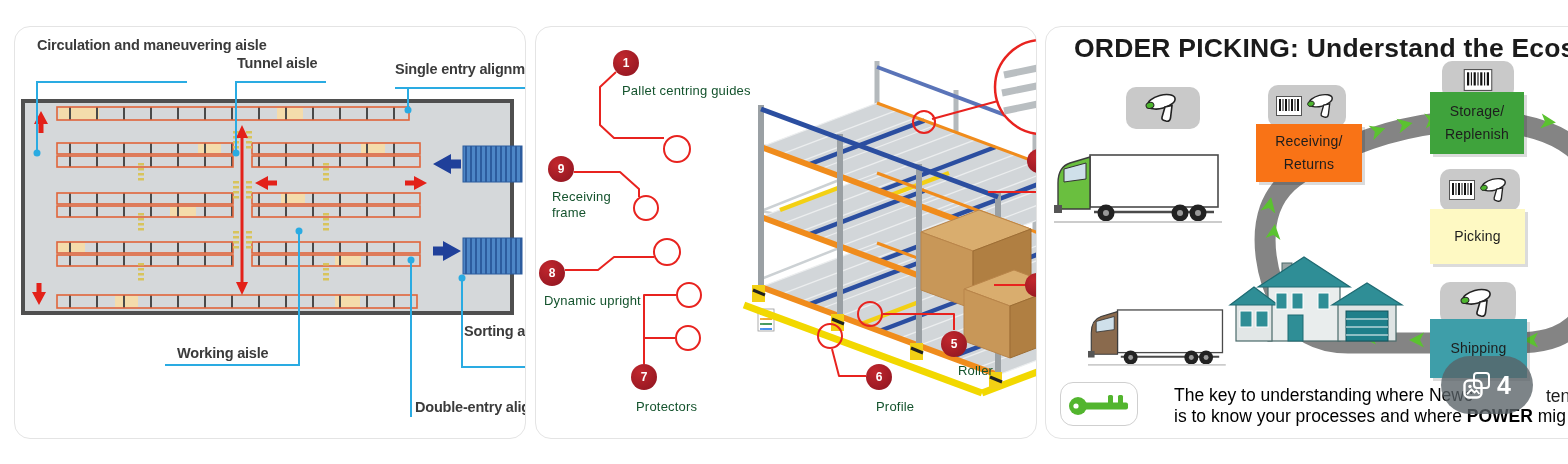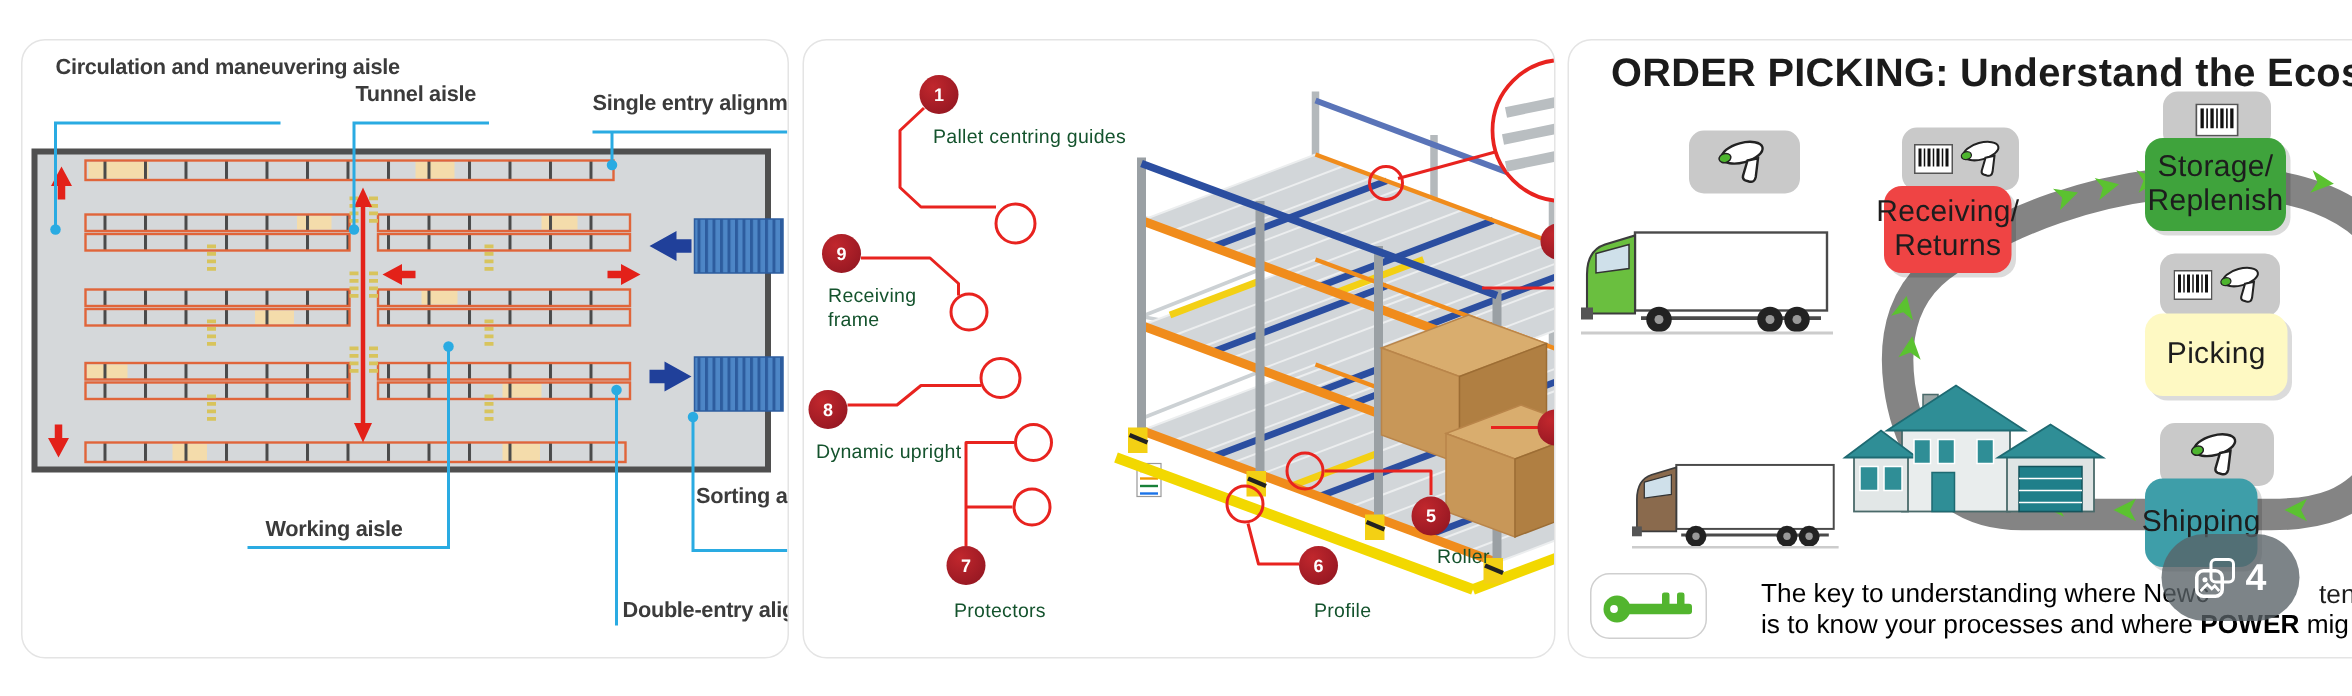--- a/index.html
+++ b/index.html
@@ -20,22 +20,22 @@
   .co-half{position:absolute;width:24px;height:24px;border-radius:50%;
     background:radial-gradient(circle at 35% 30%,#c1272d,#8c1420);}
   .co-label{position:absolute;font-size:13px;line-height:16px;color:#14532d;letter-spacing:0.2px;}
   
   #card-order{left:1045px;width:560px;}
   .op-title{position:absolute;left:28px;top:6px;font-size:26.5px;font-weight:700;
     color:#1b1b1b;letter-spacing:0.2px;white-space:nowrap;}
   .op-tab{position:absolute;background:#c9c9c9;border-radius:10px;display:flex;
     align-items:center;justify-content:center;gap:3px;}
   .op-node{position:absolute;display:flex;align-items:center;justify-content:center;
-    text-align:center;font-size:20px;line-height:23px;color:#1d1d1d;letter-spacing:0.2px;
-    box-shadow:3px 3px 0 rgba(0,0,0,0.14);border-radius:12px;}
+    text-align:center;font-size:14px;line-height:23px;color:#1d1d1d;letter-spacing:0.2px;
+    box-shadow:3px 3px 0 rgba(0,0,0,0.14);}
   .op-caption{position:absolute;left:128px;top:358px;font-size:17.5px;line-height:20.5px;
     color:#000000;white-space:nowrap;}
   .key-pill{position:absolute;left:14px;top:355px;width:76px;height:42px;border:1.5px solid #cfcfcf;
     border-radius:13px;background:#fff;display:flex;align-items:center;justify-content:center;}
   
   #image-count-badge{position:absolute;left:1441px;top:356px;width:92px;height:58px;
     border-radius:29px;background:rgba(88,98,102,0.78);display:flex;align-items:center;
     justify-content:center;gap:7px;color:#fff;z-index:50;cursor:pointer;}
   #image-count-badge .count{font-size:25px;font-weight:700;}
   .ph-ic{position:relative;width:27px;height:27px;display:inline-block;}
@@ -460,26 +460,26 @@
   <div class="op-tab" style="left:394px;top:255px;width:76px;height:42px">
     <svg width="40" height="32" viewBox="0 0 40 32">
       <g transform="rotate(-15 18 12)">
           <ellipse cx="19" cy="10" rx="14" ry="6.5" fill="#fff" stroke="#222" stroke-width="1.6"></ellipse>
       <ellipse cx="7" cy="10.5" rx="4" ry="3" fill="#4db52e" stroke="#222" stroke-width="1"></ellipse>
         </g>
       <path d="M22,15 L29,13.5 L27.5,26 q-0.8,4 -4.5,3 l-2.5,-0.8 q-2,-0.8 -1.5,-3 z" fill="#fff" stroke="#222" stroke-width="1.6"></path>
     </svg>
   </div>
 
-  <div class="op-node prelines" style="left:210px;top:97px;width:85px;height:58px;background:#ef4444">Receiving/
+  <div class="op-node prelines" style="left:210px;top:97px;width:106px;height:58px;background:#f97316">Receiving/
 Returns</div>
   <div class="op-node prelines" style="left:384px;top:65px;width:94px;height:62px;background:#3fa33c">Storage/
 Replenish</div>
   <div class="op-node" style="left:384px;top:182px;width:95px;height:55px;background:#fef9c3">Picking</div>
-  <div class="op-node" style="left:384px;top:292px;width:75px;height:59px;background:#3e9ea9">Shipping</div>
+  <div class="op-node" style="left:384px;top:292px;width:97px;height:59px;background:#3e9ea9">Shipping</div>
 
   <div class="key-pill">
     <svg width="62" height="28" viewBox="0 0 62 28">
       <circle cx="10" cy="16" r="9" fill="#52b52e"></circle>
         <circle cx="8" cy="16" r="2.6" fill="#fff"></circle>
       <rect x="16" y="12.5" width="44" height="7" rx="2" fill="#52b52e"></rect>
       <rect x="40" y="5" width="5" height="9" rx="1.5" fill="#52b52e"></rect>
       <rect x="50" y="5" width="5" height="9" rx="1.5" fill="#52b52e"></rect>
     </svg>
   </div>

